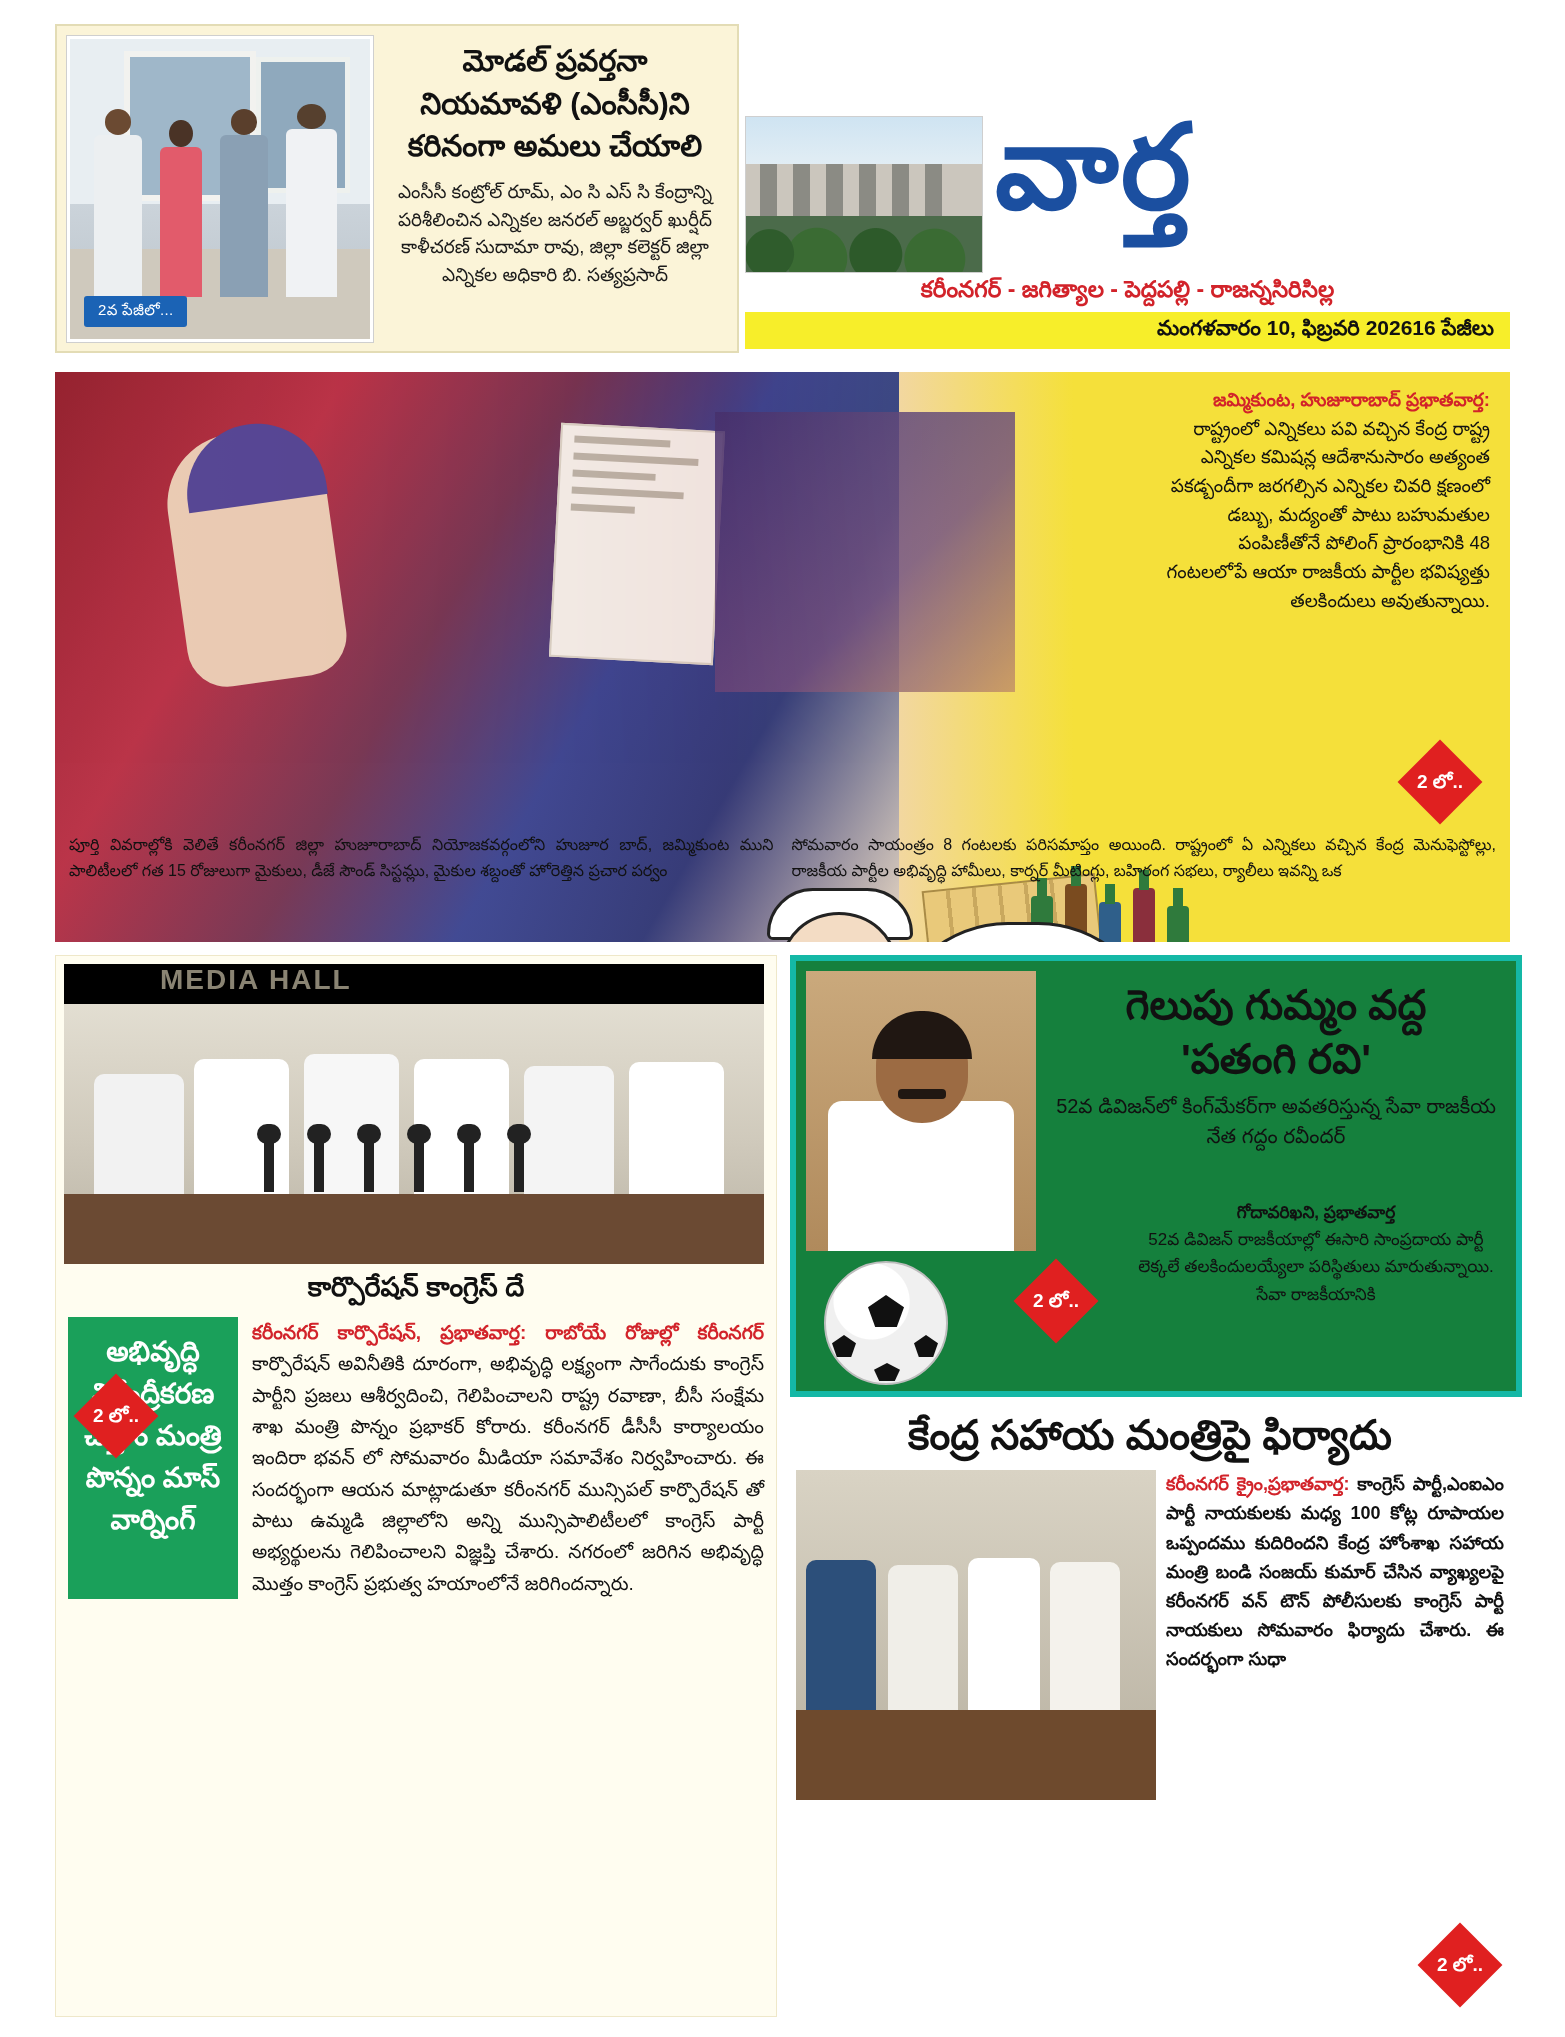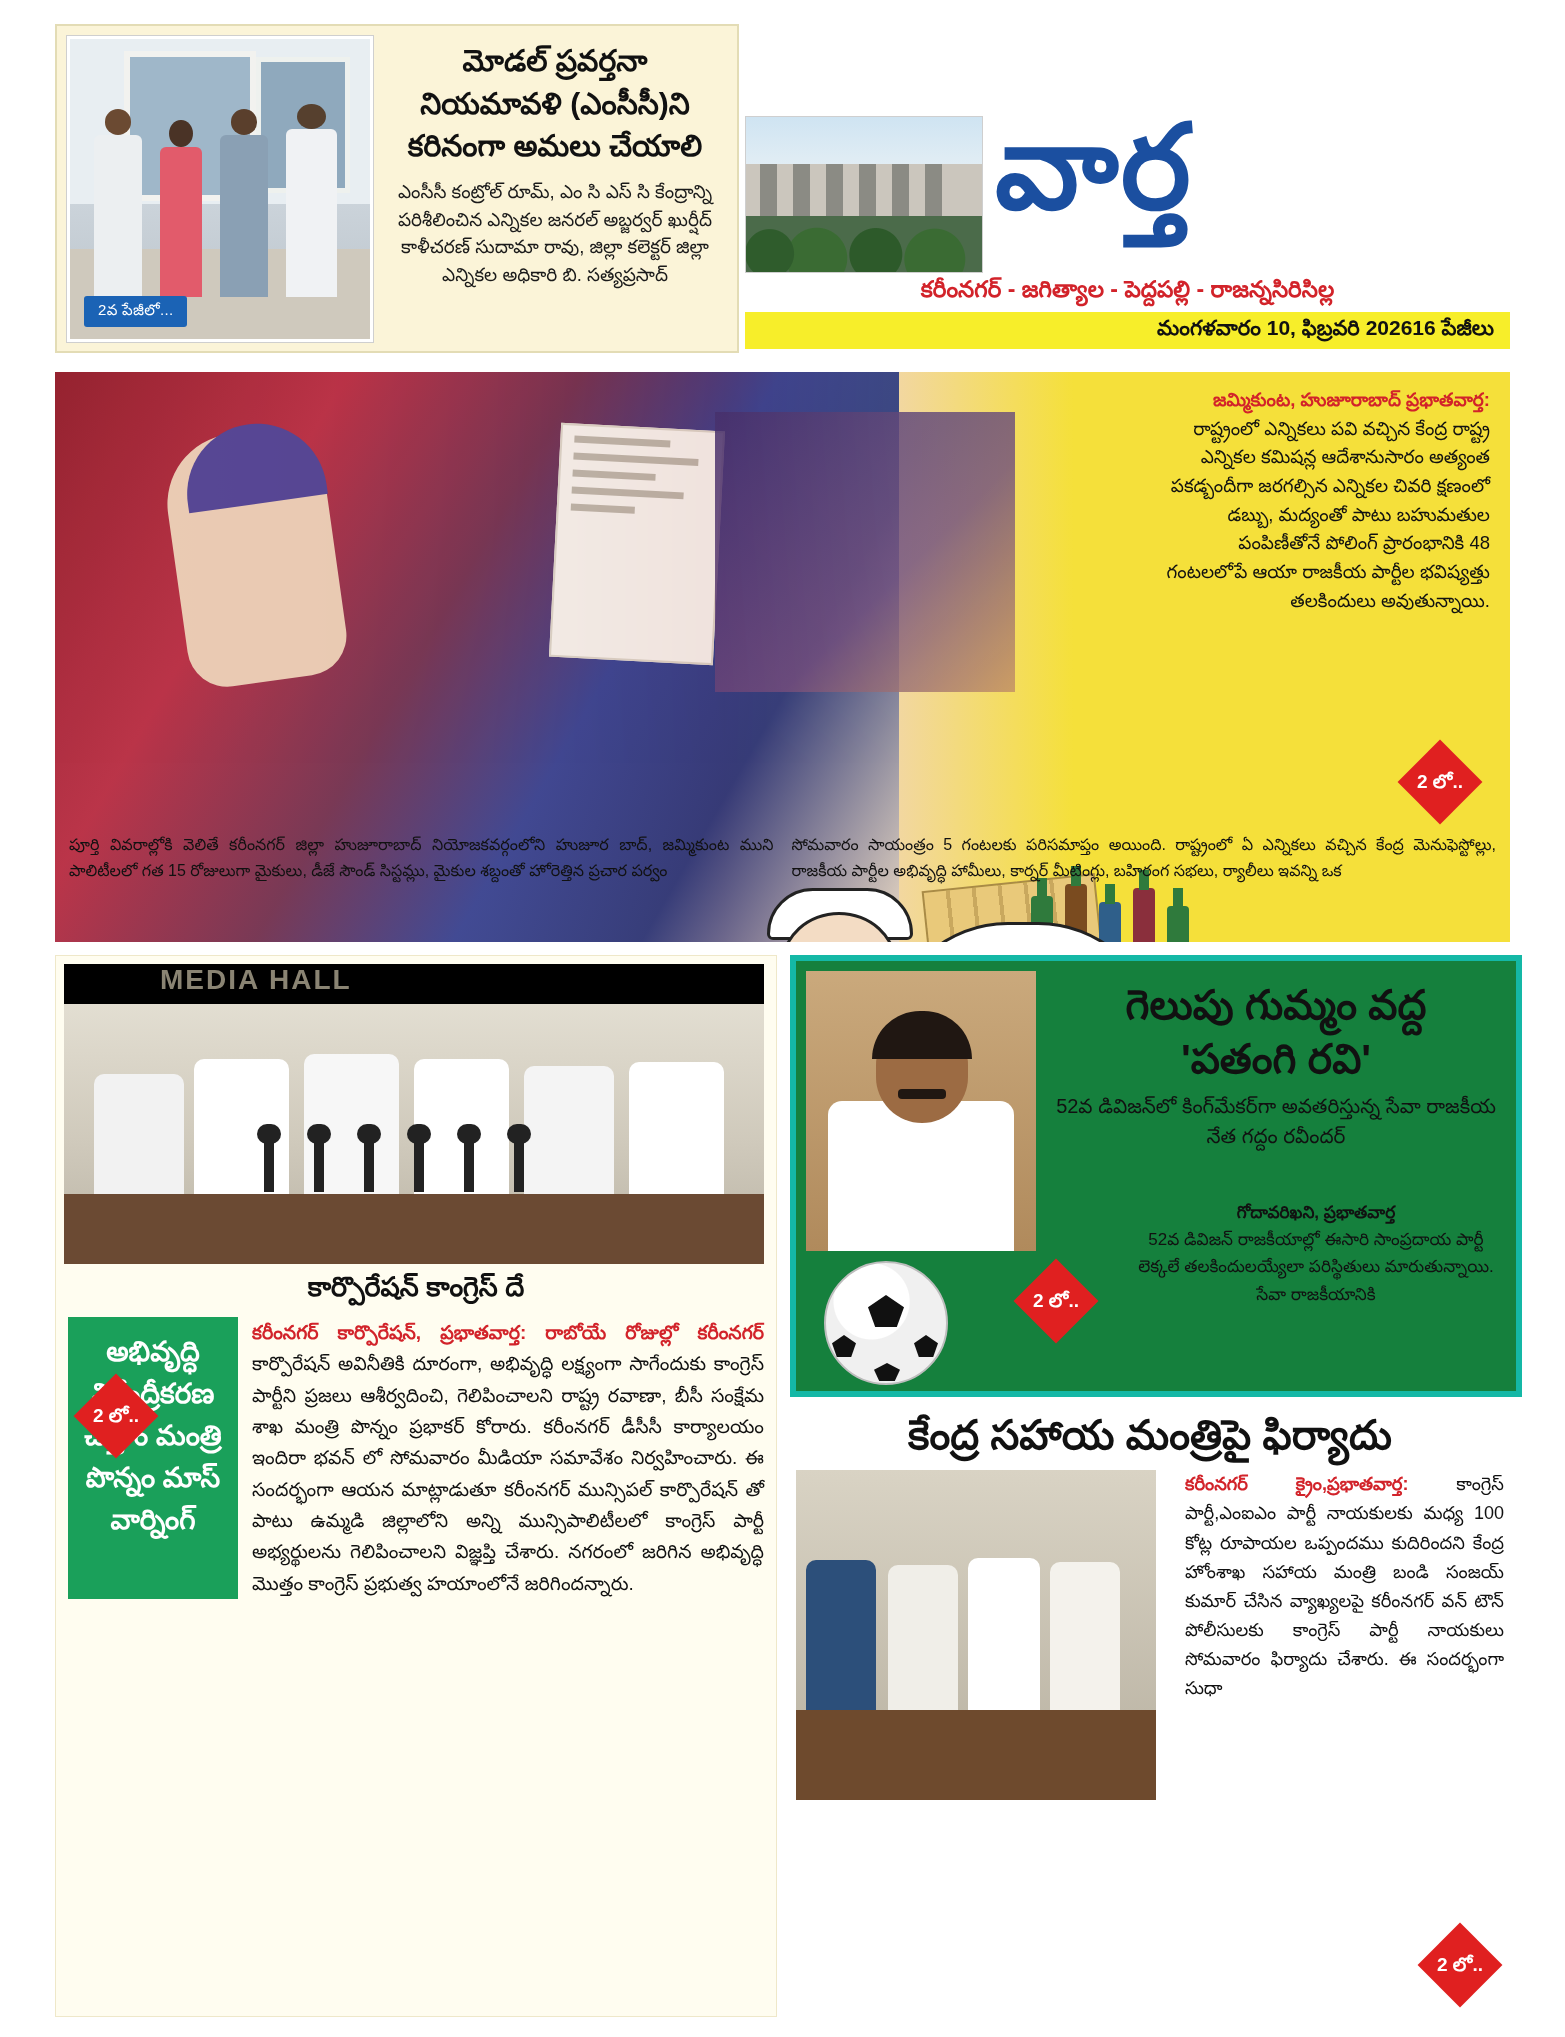--- a/index.html
+++ b/index.html
@@ -132,21 +132,21 @@
   .cr-h1{position:absolute;left:255px;top:18px;width:450px;text-align:center;font-size:41px;line-height:1.28;color:#111;font-weight:bold;}
   .cr-h2{position:absolute;left:255px;top:130px;width:450px;text-align:center;font-size:20px;line-height:1.5;color:#111;}
   .cr-body{position:absolute;left:330px;top:238px;width:380px;font-size:17px;line-height:1.6;color:#111;text-align:center;}
   .football{position:absolute;left:28px;top:300px;width:120px;height:120px;border-radius:50%;
     background:radial-gradient(circle at 38% 32%, #ffffff 0 34%, #f0f0f0 35% 100%);border:2px solid #bdbdbd;}
   .fb-p{position:absolute;background:#111;}
   .badge-cr1{left:230px;top:310px;}
 
   .cr-bot{position:relative;width:720px;height:620px;margin-top:8px;background:#ffffff;}
   .cr-bot-h{text-align:center;font-size:41px;line-height:1.3;color:#111;font-weight:bold;padding-top:4px;}
-  .cr-bot-wrap{display:flex;gap:29px;padding:8px 6px;}
+  .cr-bot-wrap{display:flex;gap:10px;padding:8px 6px;font-weight:bold;}
   .cr-photo2{position:relative;width:360px;height:330px;overflow:hidden;background:#c9c4b6;}
   .p2-bg{position:absolute;inset:0;background:linear-gradient(180deg,#d9d3c4 0%,#b7b0a0 100%);}
   .p2-wood{position:absolute;left:0;bottom:0;width:100%;height:90px;background:#6e4a2d;}
   .p2-fig{position:absolute;bottom:90px;border-radius:10px 10px 0 0;}
   .cr-bot-body{flex:1;font-size:18px;line-height:1.62;color:#111;text-align:justify;}
   .cr-bot-body b{color:#d2232a;}
   .badge-cr2{right:20px;bottom:20px;}
 </style>
 </head>
 <body>
@@ -241,21 +241,21 @@
       <div class="pol-head"></div>
 
     </div>
 
     <div class="badge2 badge-lead" style="position:absolute;">
       <span>2 లో..</span>
     </div>
 
     <div class="lead-cols">
       <div class="lead-col">పూర్తి వివరాల్లోకి వెలితే కరీంనగర్ జిల్లా హుజూరాబాద్ నియోజకవర్గంలోని హుజూర బాద్, జమ్మికుంట ముని పాలిటీలలో గత 15 రోజులుగా మైకులు, డీజే సౌండ్ సిస్టమ్లు, మైకుల శబ్దంతో హోరెత్తిన ప్రచార పర్వం</div>
-      <div class="lead-col">సోమవారం సాయంత్రం 5 గంటలకు పరిసమాప్తం అయింది. రాష్ట్రంలో ఏ ఎన్నికలు వచ్చిన కేంద్ర మెనుఫెస్టోల్లు, రాజకీయ పార్టీల అభివృద్ధి హామీలు, కార్నర్ మీటింగ్లు, బహిరంగ సభలు, ర్యాలీలు ఇవన్ని ఒక</div>
+      <div class="lead-col">సోమవారం సాయంత్రం 8 గంటలకు పరిసమాప్తం అయింది. రాష్ట్రంలో ఏ ఎన్నికలు వచ్చిన కేంద్ర మెనుఫెస్టోల్లు, రాజకీయ పార్టీల అభివృద్ధి హామీలు, కార్నర్ మీటింగ్లు, బహిరంగ సభలు, ర్యాలీలు ఇవన్ని ఒక</div>
     </div>
   </div>
 
   <div class="bottom">
 
     <div class="col-left">
       <div class="cl-photo">
         <div class="cl-bg"></div>
         <div class="cl-banner">MEDIA HALL</div>
         <div class="cl-man" style="left:30px;width:90px;height:120px;background:#f2f2f2"></div>

